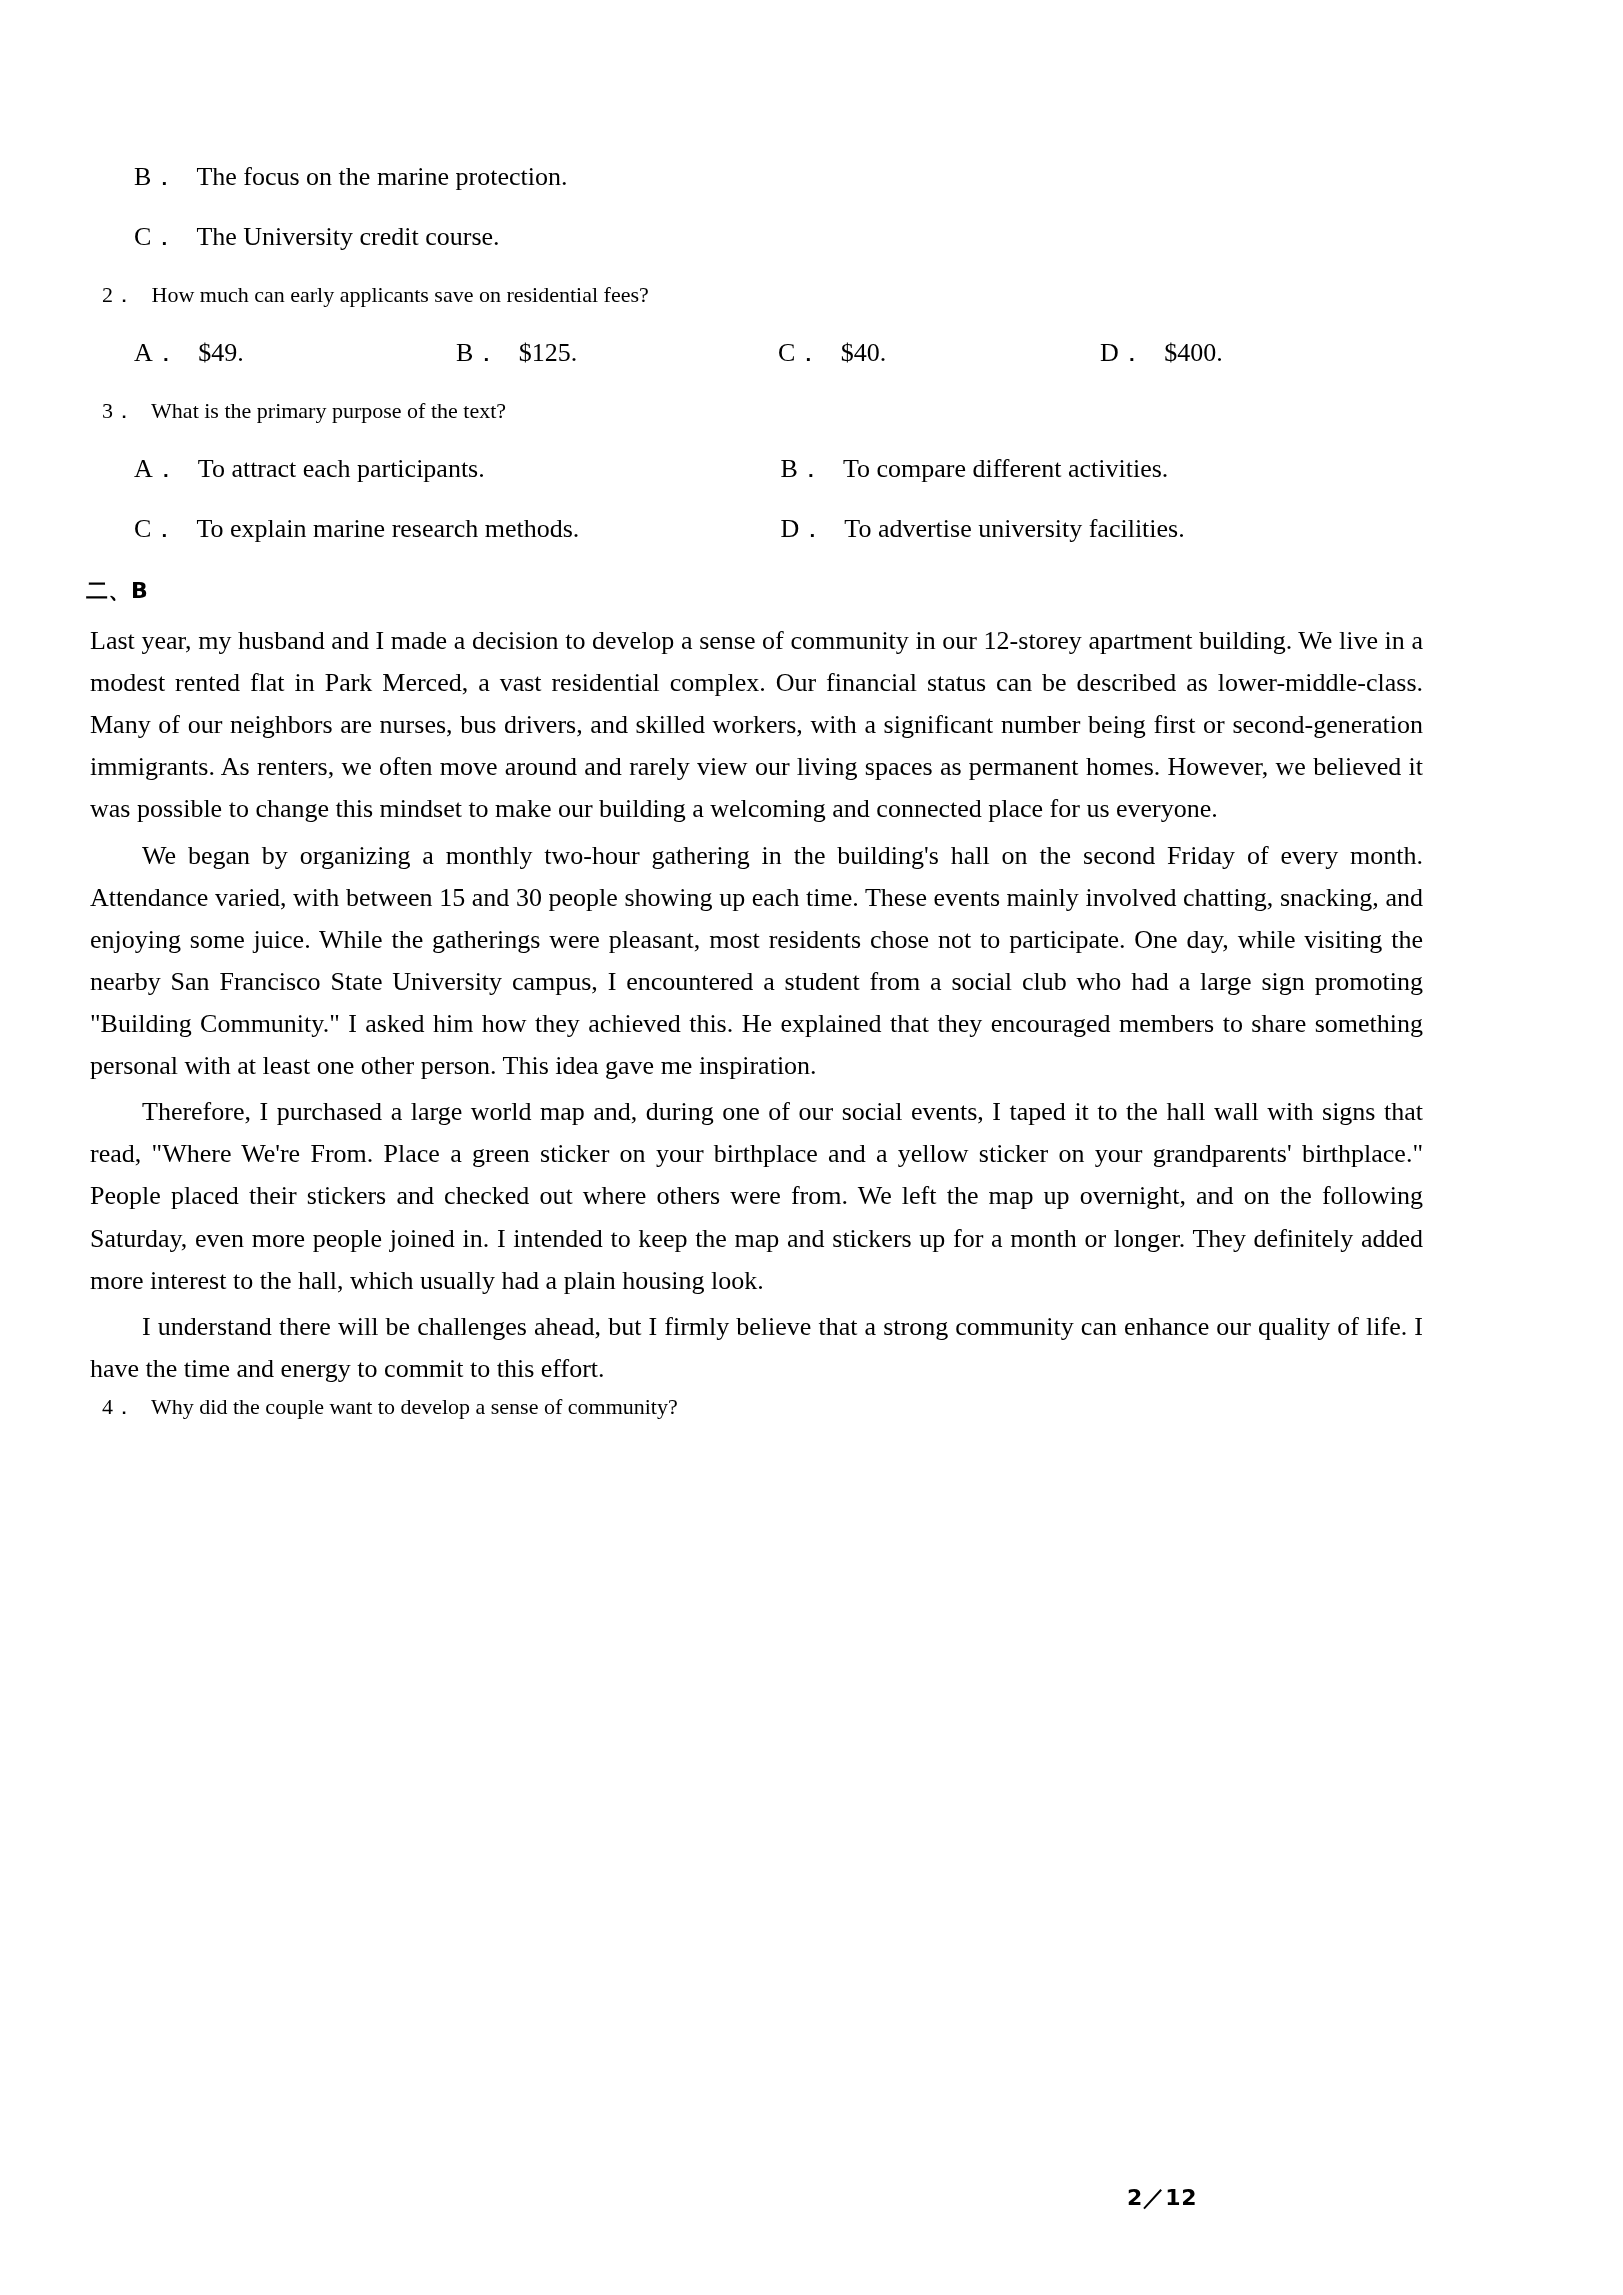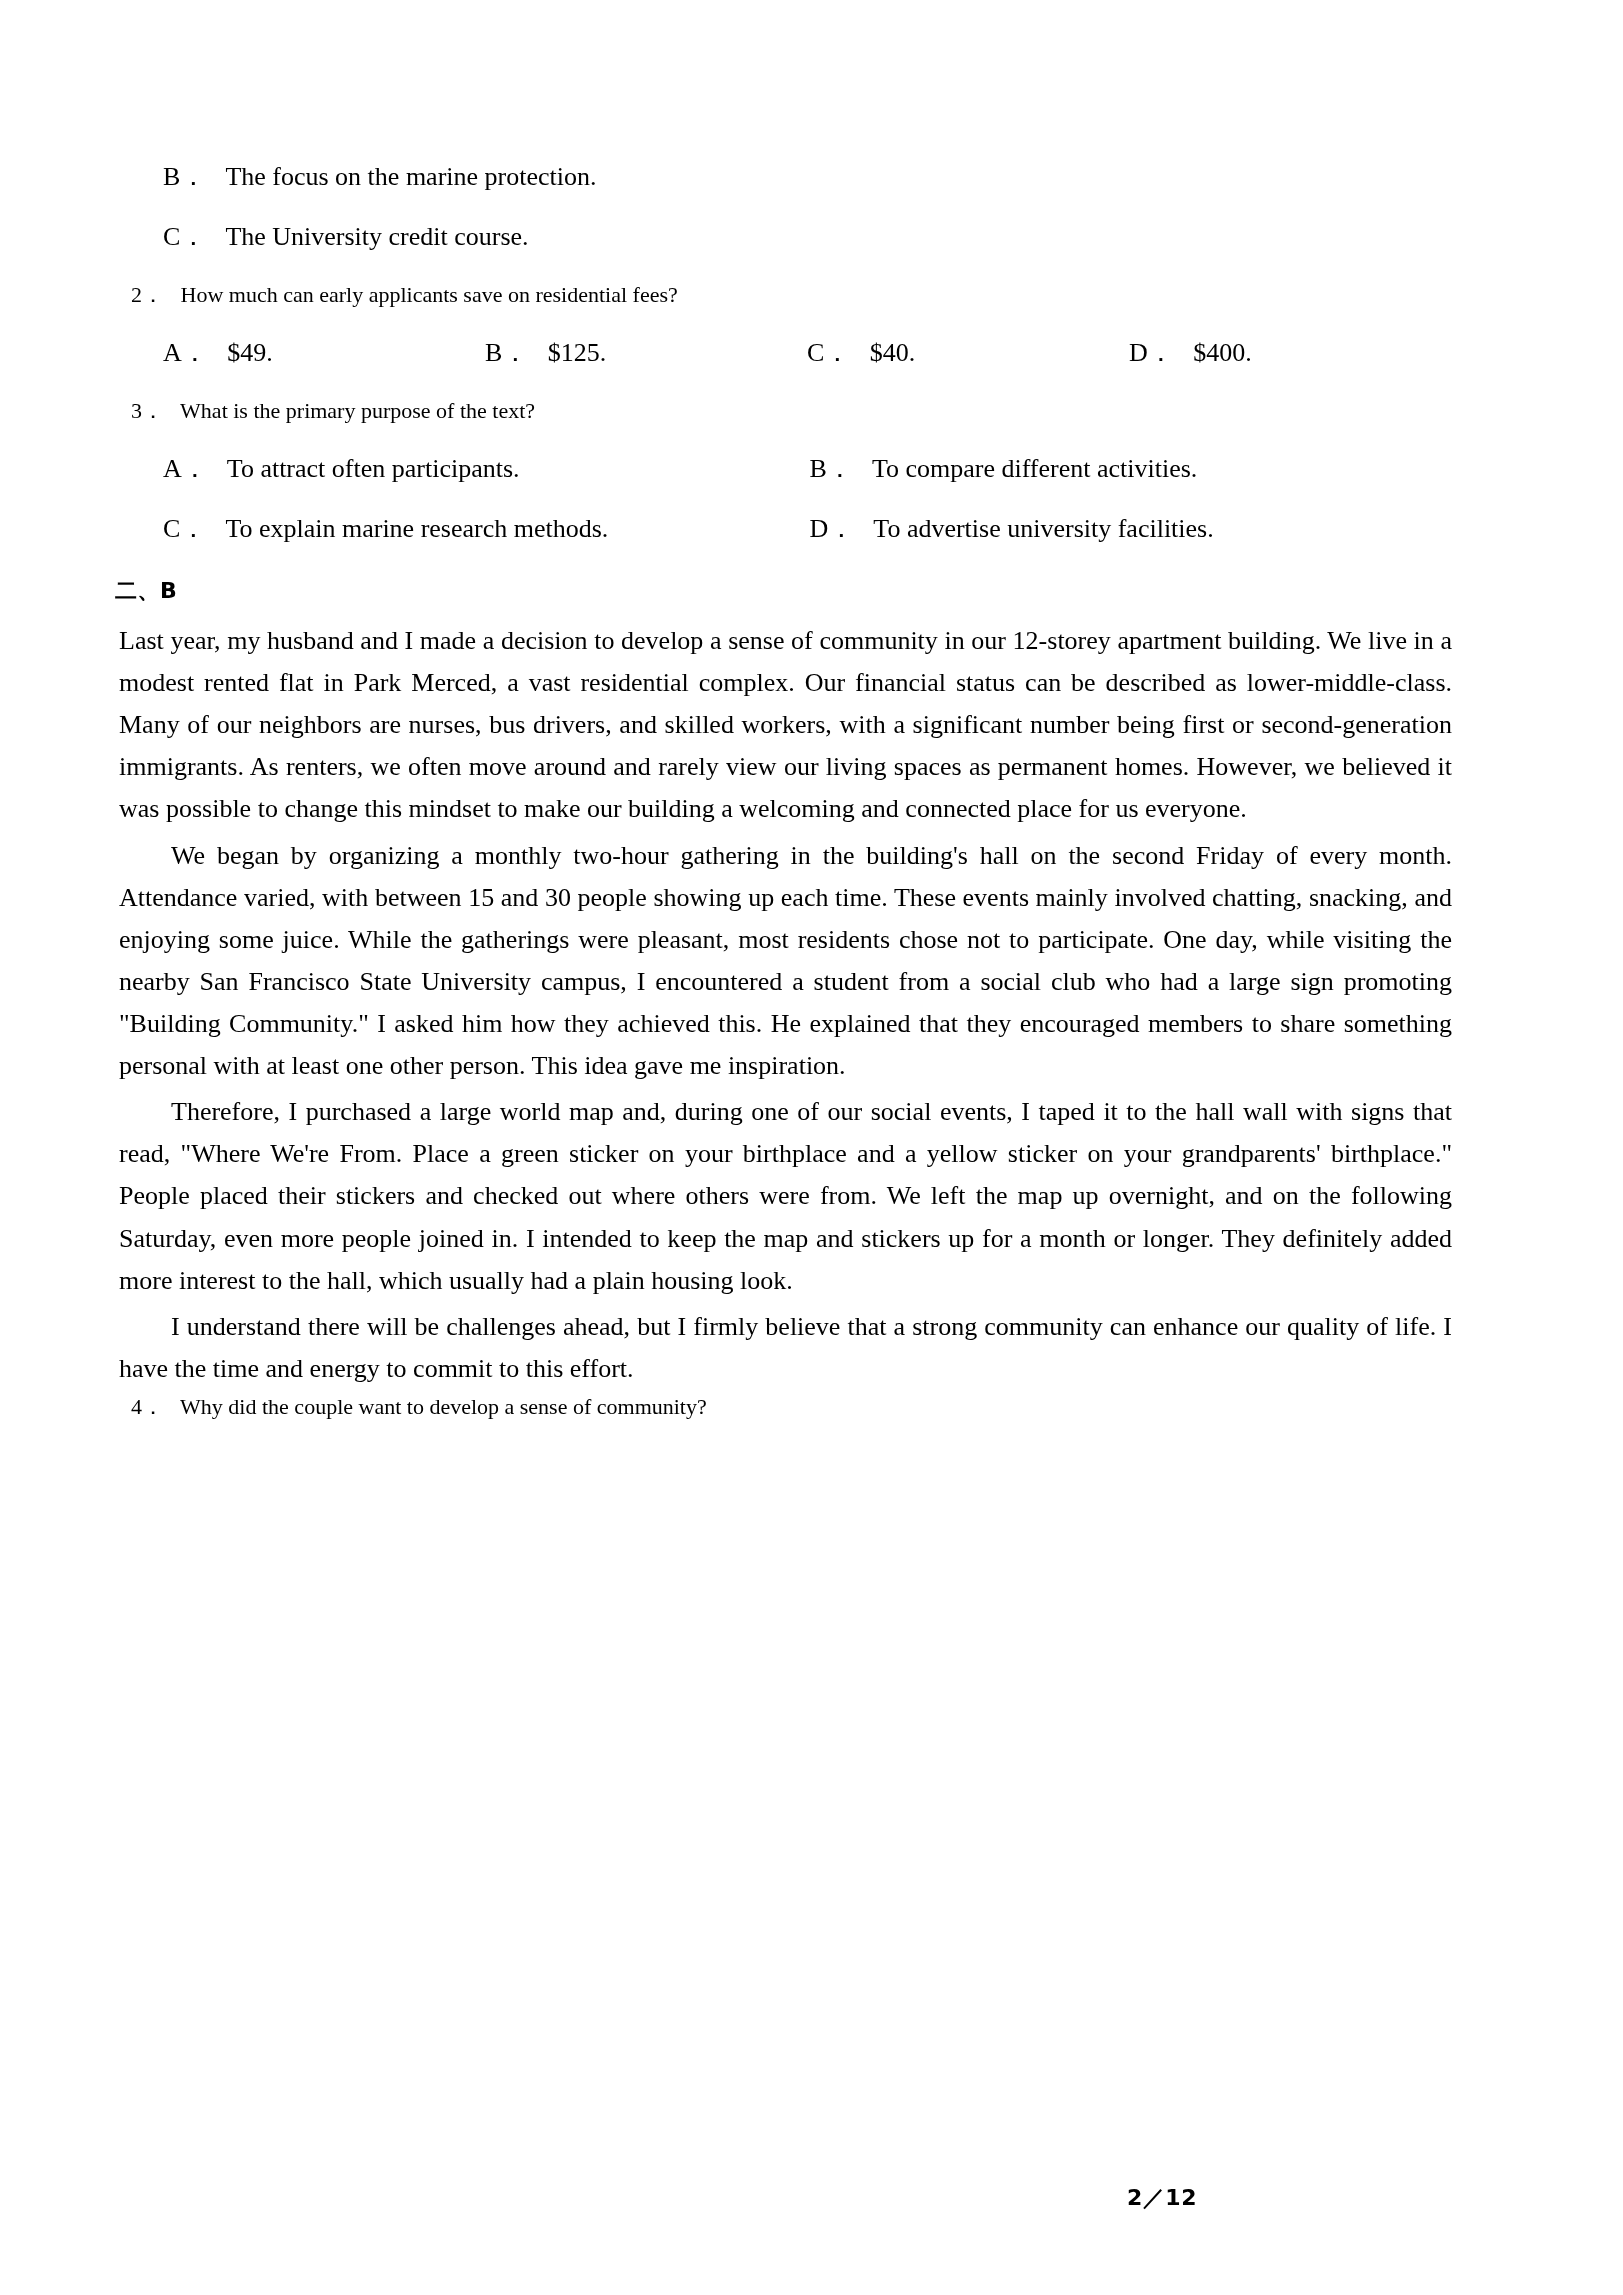--- a/index.html
+++ b/index.html
@@ -10,21 +10,21 @@
   body {
     font-family: "Liberation Serif", serif;
     color: #000000;
   }
   .page {
     position: relative;
     width: 1333px;
     height: 2295px;
     background: #ffffff;
     box-sizing: border-box;
-    padding: 164px 134px 0 115px;
+    padding: 164px 134px 0 86px;
     border-radius: 27px;
   }
   .content {
     width: 1341px;
   }
 
   
   .q-line {
     font-size: 22px;
     line-height: 1.0;
@@ -127,21 +127,21 @@
 
     <div class="q-line">
       <span>3．</span>
       &nbsp;
       <span>What is the primary purpose of the text?</span>
     </div>
     <div class="opt-row">
       <span class="w-half">
         <span>A．</span>
         &nbsp;
-        <span>To attract often participants.</span>
+        <span>To attract each participants.</span>
       </span>
       <span class="w-half">
         <span>B．</span>
         &nbsp;
         <span>To compare different activities.</span>
       </span>
     </div>
     <div class="opt-row">
       <span class="w-half">
         <span>C．</span>

